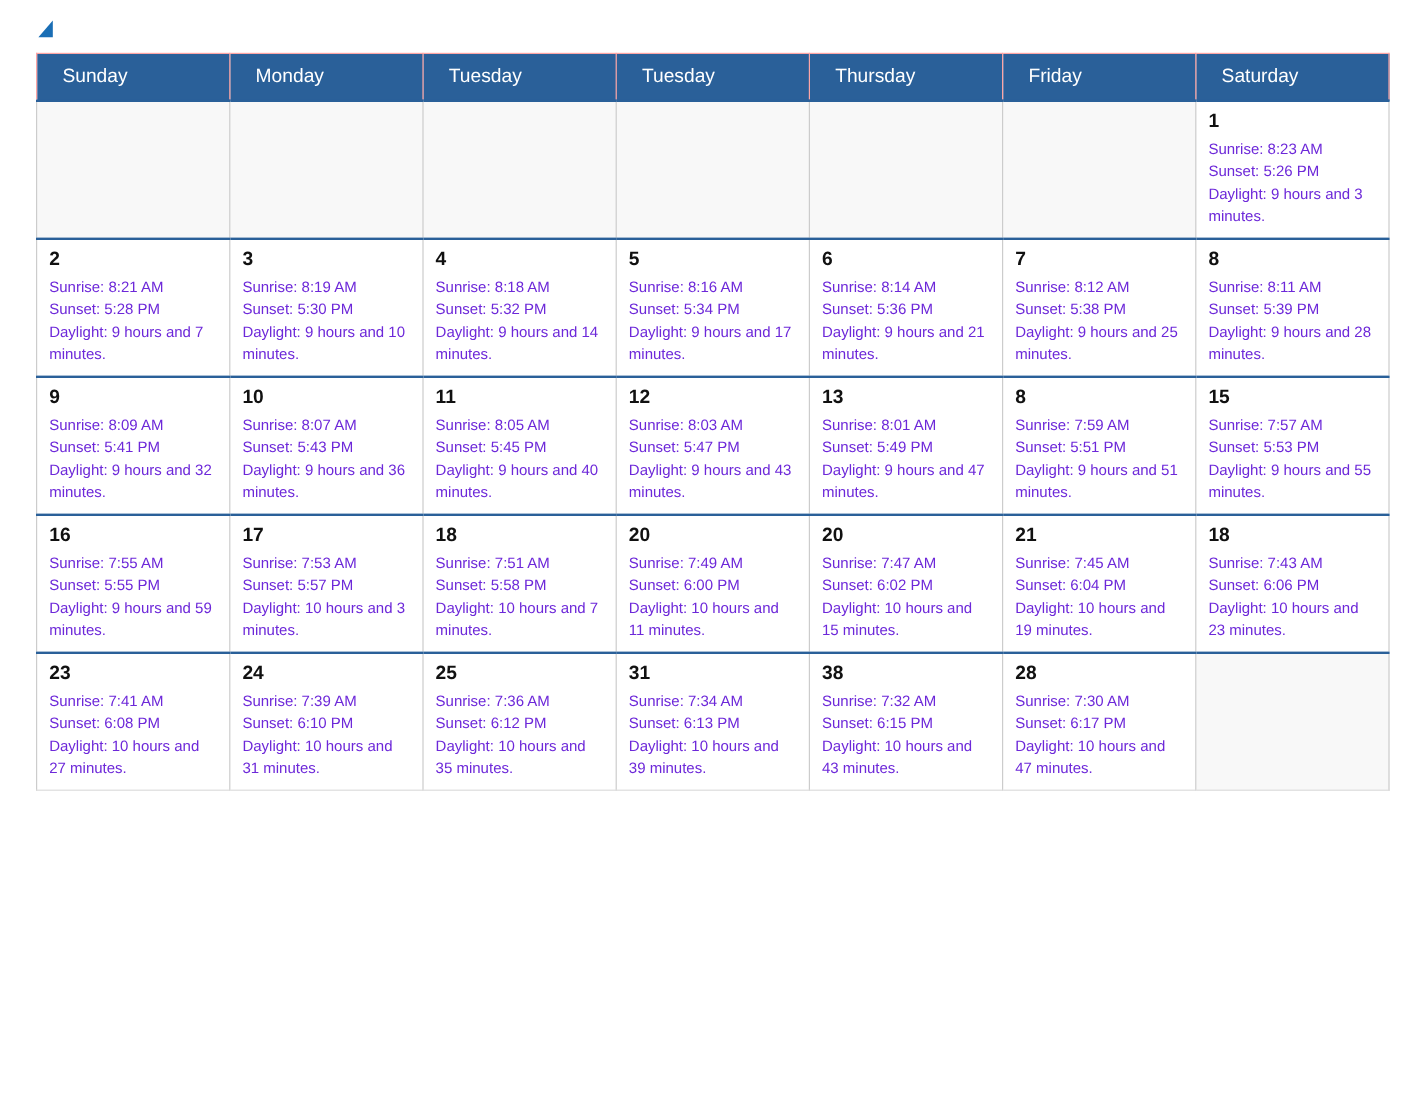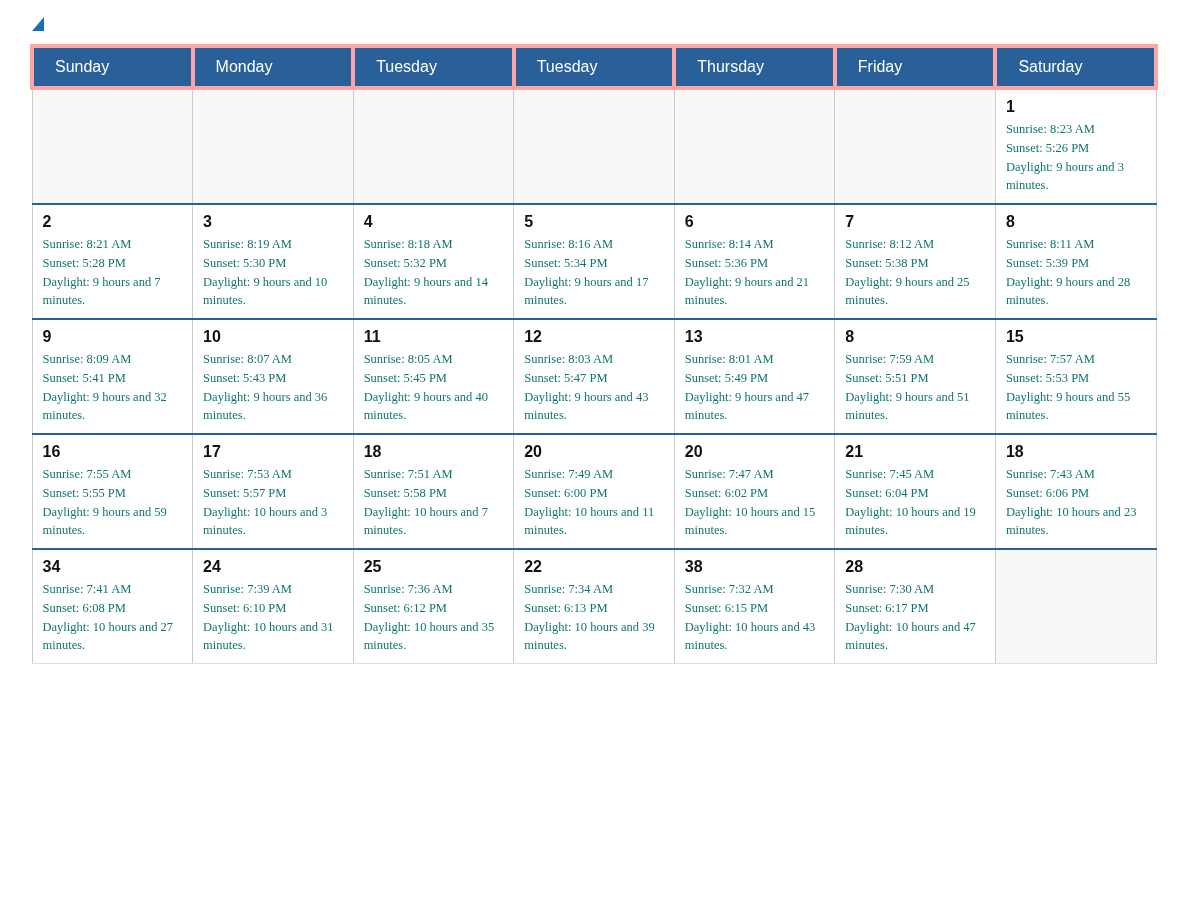--- a/index.html
+++ b/index.html
@@ -57,21 +57,21 @@
       border-collapse: collapse;
       margin-top: 10px;
     }
     .calendar th {
       background-color: #2a6099;
       color: #fff;
       text-align: left;
       padding: 10px 21px;
       font-size: 16px;
       font-weight: normal;
-      border: 4px solid #fca5a5;
+      border: 1px solid #fca5a5;
     }
     .calendar td {
       vertical-align: top;
       padding: 8px 10px;
       border: 1px solid #ccc;
       border-top: 2px solid #2a6099;
       width: calc(100% / 7);
       min-height: 100px;
       font-size: 13px;
       color: #333;
@@ -81,23 +81,22 @@
       background: #f8f8f8;
     }
     .day-number {
       font-size: 16px;
       font-weight: bold;
       color: #111;
       margin-bottom: 4px;
     }
     .day-info {
       font-size: 12.5px;
-      color: #0f766e;
+      color: #6d28d9;
       line-height: 1.5;
-      font-family: Liberation Serif, serif;
     }
     .calendar tr td {
       border-bottom: 1px solid #ddd;
     }
   </style>
 </head>
 <body>
 
 <div class="header">
   <div class="logo">
@@ -223,33 +222,33 @@
           <div class="day-number">21</div>
           <div class="day-info">Sunrise: 7:45 AM<br>Sunset: 6:04 PM<br>Daylight: 10 hours and 19 minutes.</div>
         </td>
         <td>
           <div class="day-number">18</div>
           <div class="day-info">Sunrise: 7:43 AM<br>Sunset: 6:06 PM<br>Daylight: 10 hours and 23 minutes.</div>
         </td>
       </tr>
       <tr>
         <td>
-          <div class="day-number">34</div>
+          <div class="day-number">23</div>
           <div class="day-info">Sunrise: 7:41 AM<br>Sunset: 6:08 PM<br>Daylight: 10 hours and 27 minutes.</div>
         </td>
         <td>
           <div class="day-number">24</div>
           <div class="day-info">Sunrise: 7:39 AM<br>Sunset: 6:10 PM<br>Daylight: 10 hours and 31 minutes.</div>
         </td>
         <td>
           <div class="day-number">25</div>
           <div class="day-info">Sunrise: 7:36 AM<br>Sunset: 6:12 PM<br>Daylight: 10 hours and 35 minutes.</div>
         </td>
         <td>
-          <div class="day-number">22</div>
+          <div class="day-number">31</div>
           <div class="day-info">Sunrise: 7:34 AM<br>Sunset: 6:13 PM<br>Daylight: 10 hours and 39 minutes.</div>
         </td>
         <td>
           <div class="day-number">38</div>
           <div class="day-info">Sunrise: 7:32 AM<br>Sunset: 6:15 PM<br>Daylight: 10 hours and 43 minutes.</div>
         </td>
         <td>
           <div class="day-number">28</div>
           <div class="day-info">Sunrise: 7:30 AM<br>Sunset: 6:17 PM<br>Daylight: 10 hours and 47 minutes.</div>
         </td>

